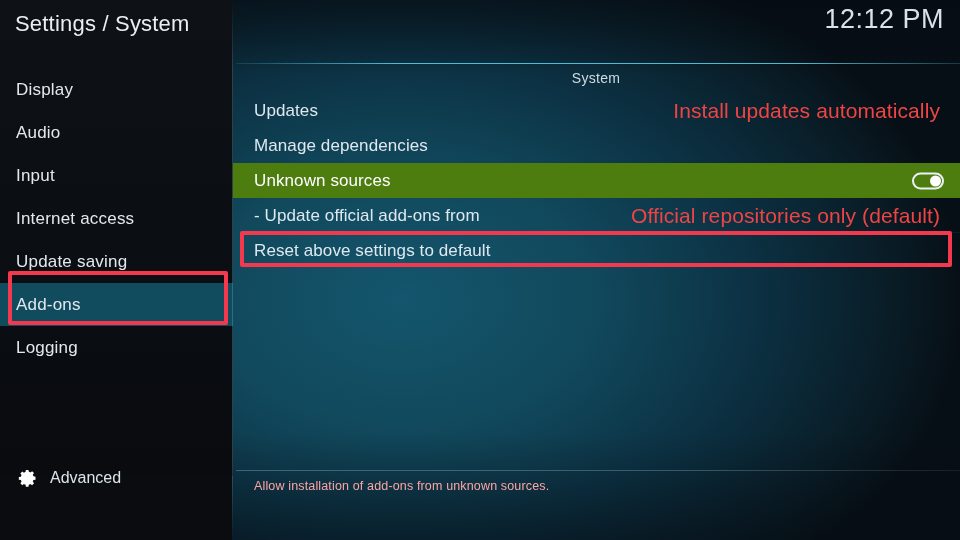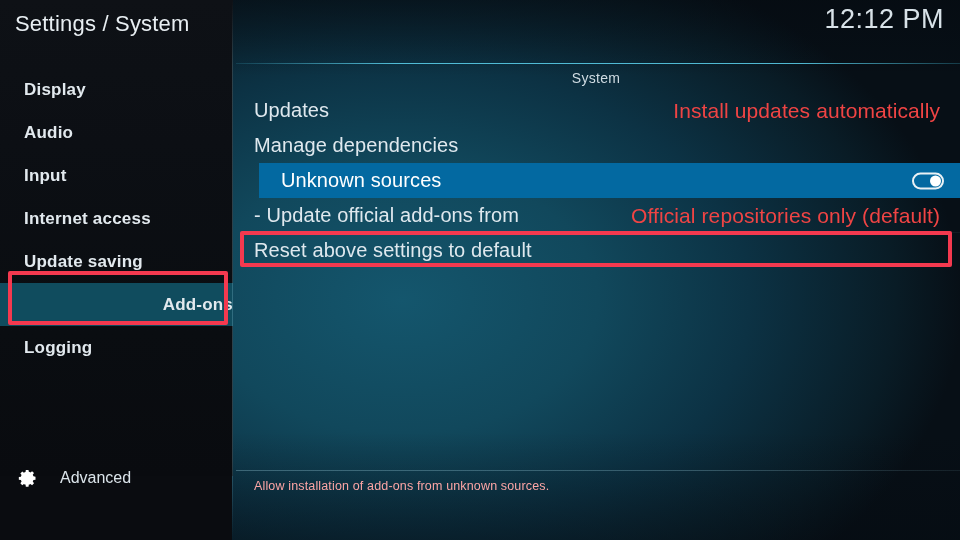--- a/index.html
+++ b/index.html
@@ -44,50 +44,50 @@
 
   .clock {
     position:absolute; right:16px; top:4px;
     font-size:27px; font-weight:400; color:#d8e2e8; letter-spacing:.5px;
     z-index:5; white-space:nowrap;
   }
 
   .nav { position:absolute; left:0; top:68px; width:233px; }
   .nav-item {
     position:relative; height:43px; display:flex; align-items:center;
-    padding-left:24px;
-    font-size:17px; color:#e2e9ee; font-weight:700; letter-spacing:.2px;
-  }
-  .nav-item.selected { background:#104c5e;justify-content:flex-end; }
+    padding-left:16px;
+    font-size:17px; color:#e2e9ee; font-weight:400; letter-spacing:.2px;
+  }
+  .nav-item.selected { background:#104c5e; }
 
   .advanced {
     position:absolute; left:18px; top:468px;
-    display:flex; align-items:center; gap:22px;
+    display:flex; align-items:center; gap:12px;
   }
   .gear { width:20px; height:20px; flex:0 0 auto; display:block; }
   .advanced-label { font-size:16px; color:#dbe4ea; }
 
   
   .top-rule {
     position:absolute; left:236px; top:63px; width:724px; height:1px;
     background:linear-gradient(to right, rgba(60,190,220,.15) 0%, rgba(92,212,240,.85) 22%, rgba(92,212,240,.85) 78%, rgba(60,190,220,.25) 100%);
     z-index:4;
   }
   .group-title {
     position:absolute; left:232px; top:70px; width:728px;
     text-align:center; font-size:14px; color:#cfdbe2; letter-spacing:.3px;
   }
 
   .rows { position:absolute; left:232px; top:93px; width:728px; }
   .row {
     position:relative; height:35px; display:flex; align-items:center;
     padding:0 0 0 22px;
   }
-  .row.highlight { background:#0369a1;margin-left:27px; }
-  .row-label { font-size:20px; color:#dfe8ee; white-space:nowrap; letter-spacing:.1px; }
+  .row.highlight { background:#4d7c0f; }
+  .row-label { font-size:17px; color:#dfe8ee; white-space:nowrap; letter-spacing:.1px; }
   .row.highlight .row-label { color:#ffffff; }
   .row-value {
     position:absolute; right:20px; top:50%; transform:translateY(-50%);
     font-size:21px; color:#ef4444; white-space:nowrap; letter-spacing:.1px;
   }
   .row-sep {
     position:absolute; left:10px; right:0; bottom:0; height:1px;
     background:linear-gradient(to right, rgba(170,205,220,.30) 0%, rgba(170,205,220,.22) 60%, rgba(170,205,220,.06) 100%);
   }
 

